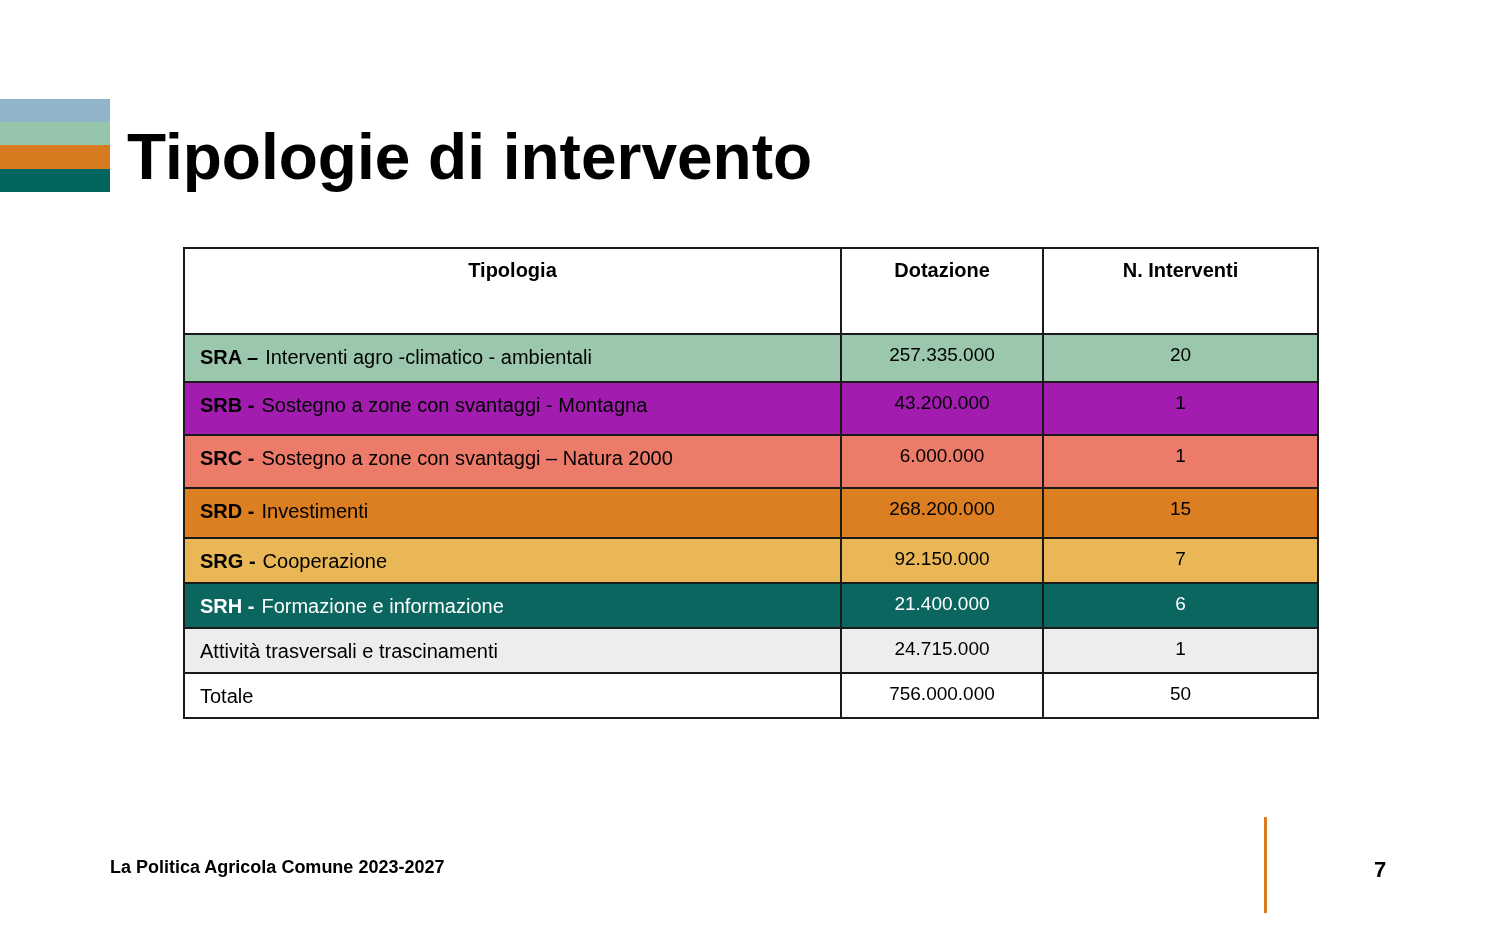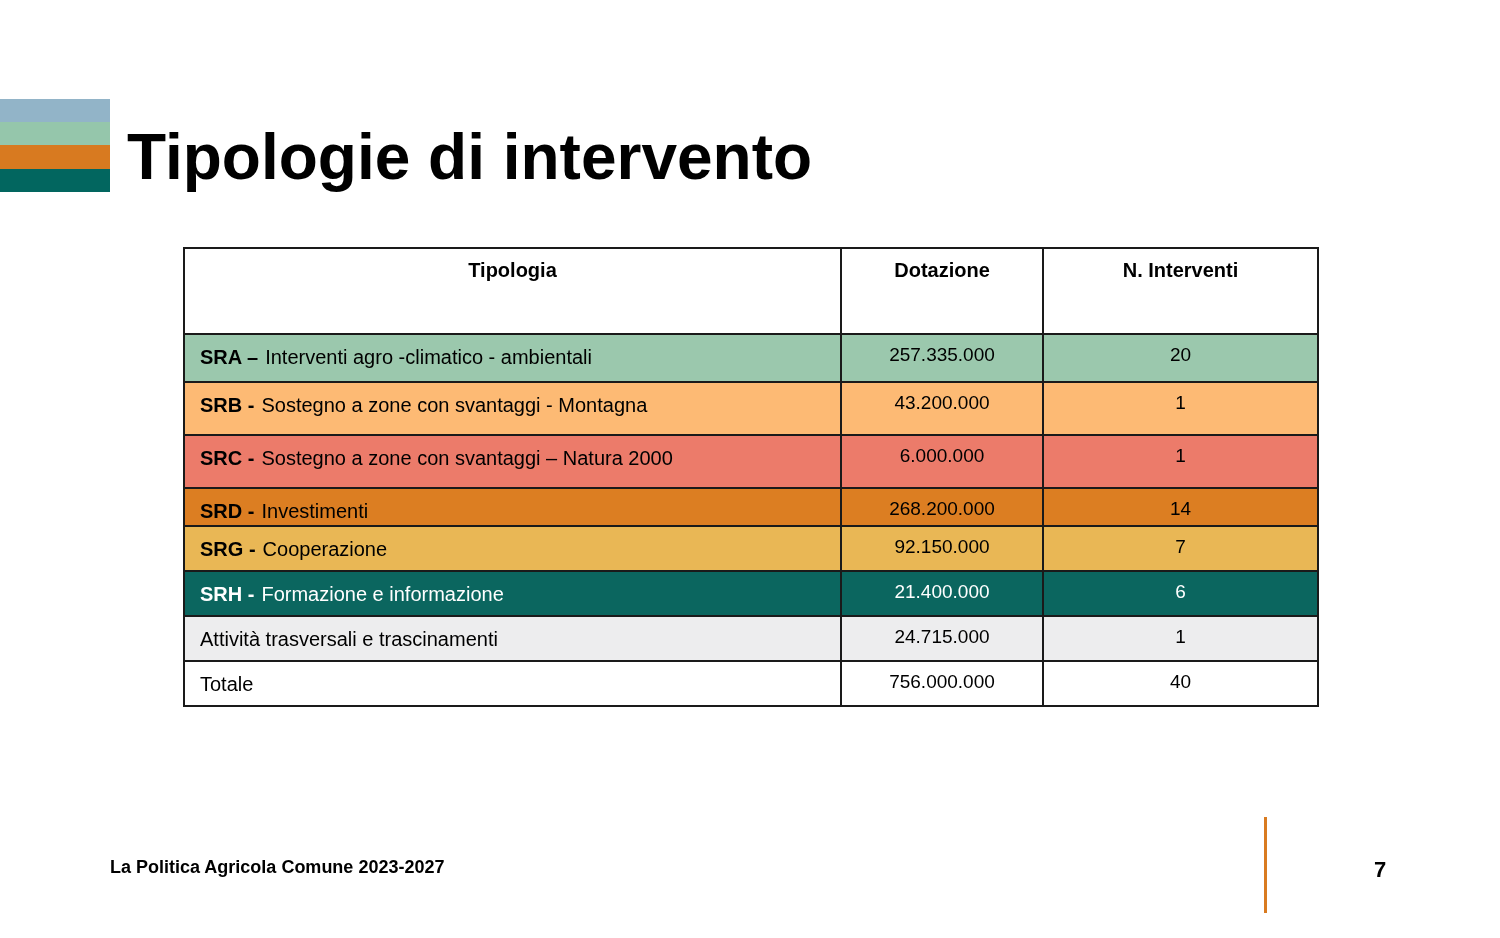--- a/index.html
+++ b/index.html
@@ -35,21 +35,21 @@
   }
   table.main thead tr { height:86px; }
   table.main th {
     background:#ffffff;
     font-size:20px; font-weight:bold;
     text-align:center; padding-top:10px;
   }
   tbody tr:nth-child(1){ height:48px; }
   tbody tr:nth-child(2){ height:53px; }
   tbody tr:nth-child(3){ height:53px; }
-  tbody tr:nth-child(4){ height:38px;padding-left:12px; }
+  tbody tr:nth-child(4){ height:50px;padding-left:12px; }
   tbody tr:nth-child(5){ height:45px; }
   tbody tr:nth-child(6){ height:45px; }
   tbody tr:nth-child(7){ height:45px; }
   tbody tr:nth-child(8){ height:45px; }
   tbody tr:nth-child(9){ height:48px; }
   tbody tr:nth-child(9) td { font-weight:bold; }
   td.c-label {
     font-size:20px; text-align:left;
     padding:11px 8px 0 15px;
     white-space:nowrap;
@@ -100,54 +100,54 @@
         <th>Dotazione</th>
         <th>N. Interventi</th>
       </tr>
     </thead>
     <tbody>
       <tr style="background-color: rgb(155, 200, 173); color: rgb(0, 0, 0);">
         <td class="c-label"><span class="pfx">SRA –</span><span>Interventi agro -climatico - ambientali</span></td>
         <td class="c-num">257.335.000</td>
         <td class="c-num">20</td>
       </tr>
-      <tr style="background-color: #fdba74; color: rgb(0, 0, 0);">
+      <tr style="background-color: #a21caf; color: rgb(0, 0, 0);">
         <td class="c-label"><span class="pfx">SRB -</span><span>Sostegno a zone con svantaggi - Montagna</span></td>
         <td class="c-num">43.200.000</td>
         <td class="c-num">1</td>
       </tr>
       <tr style="background-color: rgb(236, 123, 106); color: rgb(0, 0, 0); border-radius: 14px;">
         <td class="c-label"><span class="pfx">SRC -</span><span>Sostegno a zone con svantaggi – Natura 2000</span></td>
         <td class="c-num">6.000.000</td>
         <td class="c-num">1</td>
       </tr>
       <tr style="background-color: rgb(220, 126, 34); color: rgb(0, 0, 0);">
         <td class="c-label"><span class="pfx">SRD -</span><span>Investimenti</span></td>
         <td class="c-num">268.200.000</td>
-        <td class="c-num">14</td>
+        <td class="c-num">15</td>
       </tr>
       <tr style="background-color: rgb(233, 183, 85); color: rgb(0, 0, 0);">
         <td class="c-label"><span class="pfx">SRG -</span><span>Cooperazione</span></td>
         <td class="c-num">92.150.000</td>
         <td class="c-num">7</td>
       </tr>
       <tr style="background-color: rgb(11, 102, 95); color: rgb(255, 255, 255);">
         <td class="c-label"><span class="pfx">SRH -</span><span>Formazione e informazione</span></td>
         <td class="c-num">21.400.000</td>
         <td class="c-num">6</td>
       </tr>
       <tr style="background-color: rgb(237, 237, 238); color: rgb(0, 0, 0);">
         <td class="c-label"><span class="pfx"></span><span>Attività trasversali e trascinamenti</span></td>
         <td class="c-num">24.715.000</td>
         <td class="c-num">1</td>
       </tr>
       <tr style="background-color: rgb(255, 255, 255); color: rgb(0, 0, 0);">
         <td class="c-label"><span class="pfx"></span><span>Totale</span></td>
         <td class="c-num">756.000.000</td>
-        <td class="c-num">40</td>
+        <td class="c-num">50</td>
       </tr>
     </tbody>
   </table>
 
   <div class="footer-text">La Politica Agricola Comune 2023-2027</div>
   <div class="accent-line" style="background-color: rgb(217, 123, 32);"></div>
   <div class="page-number">7</div>
 
 </div>
 

